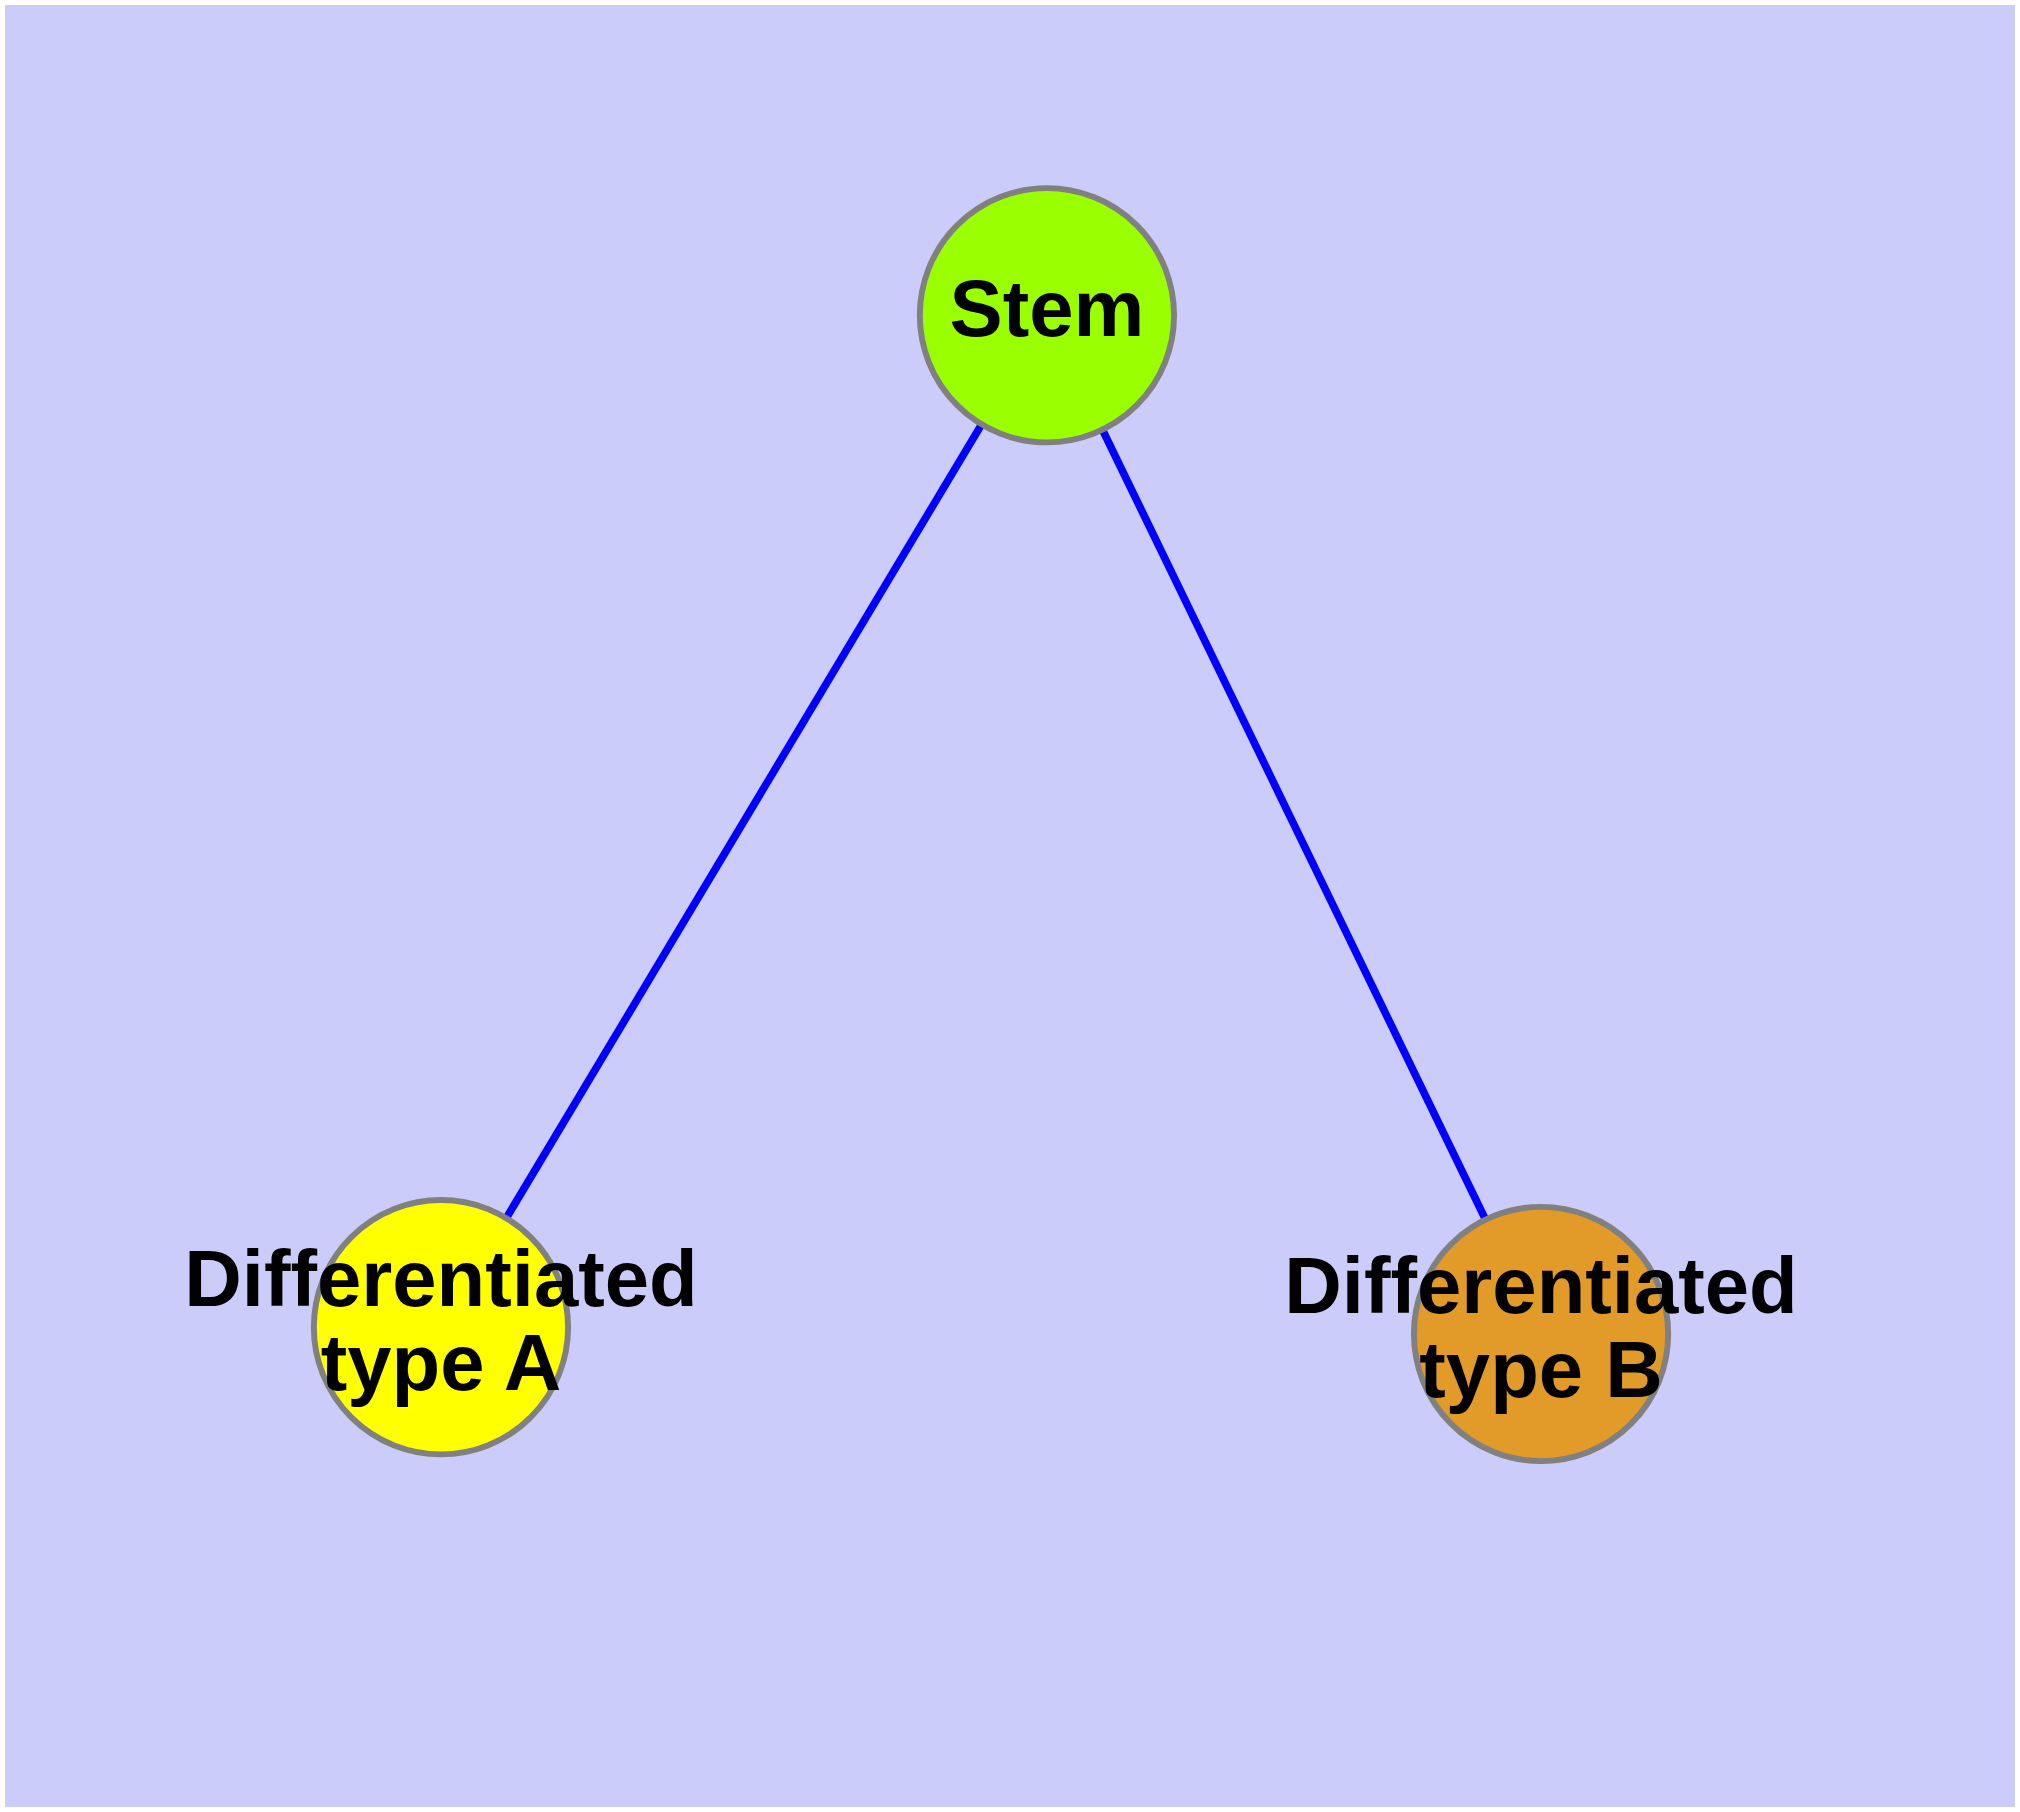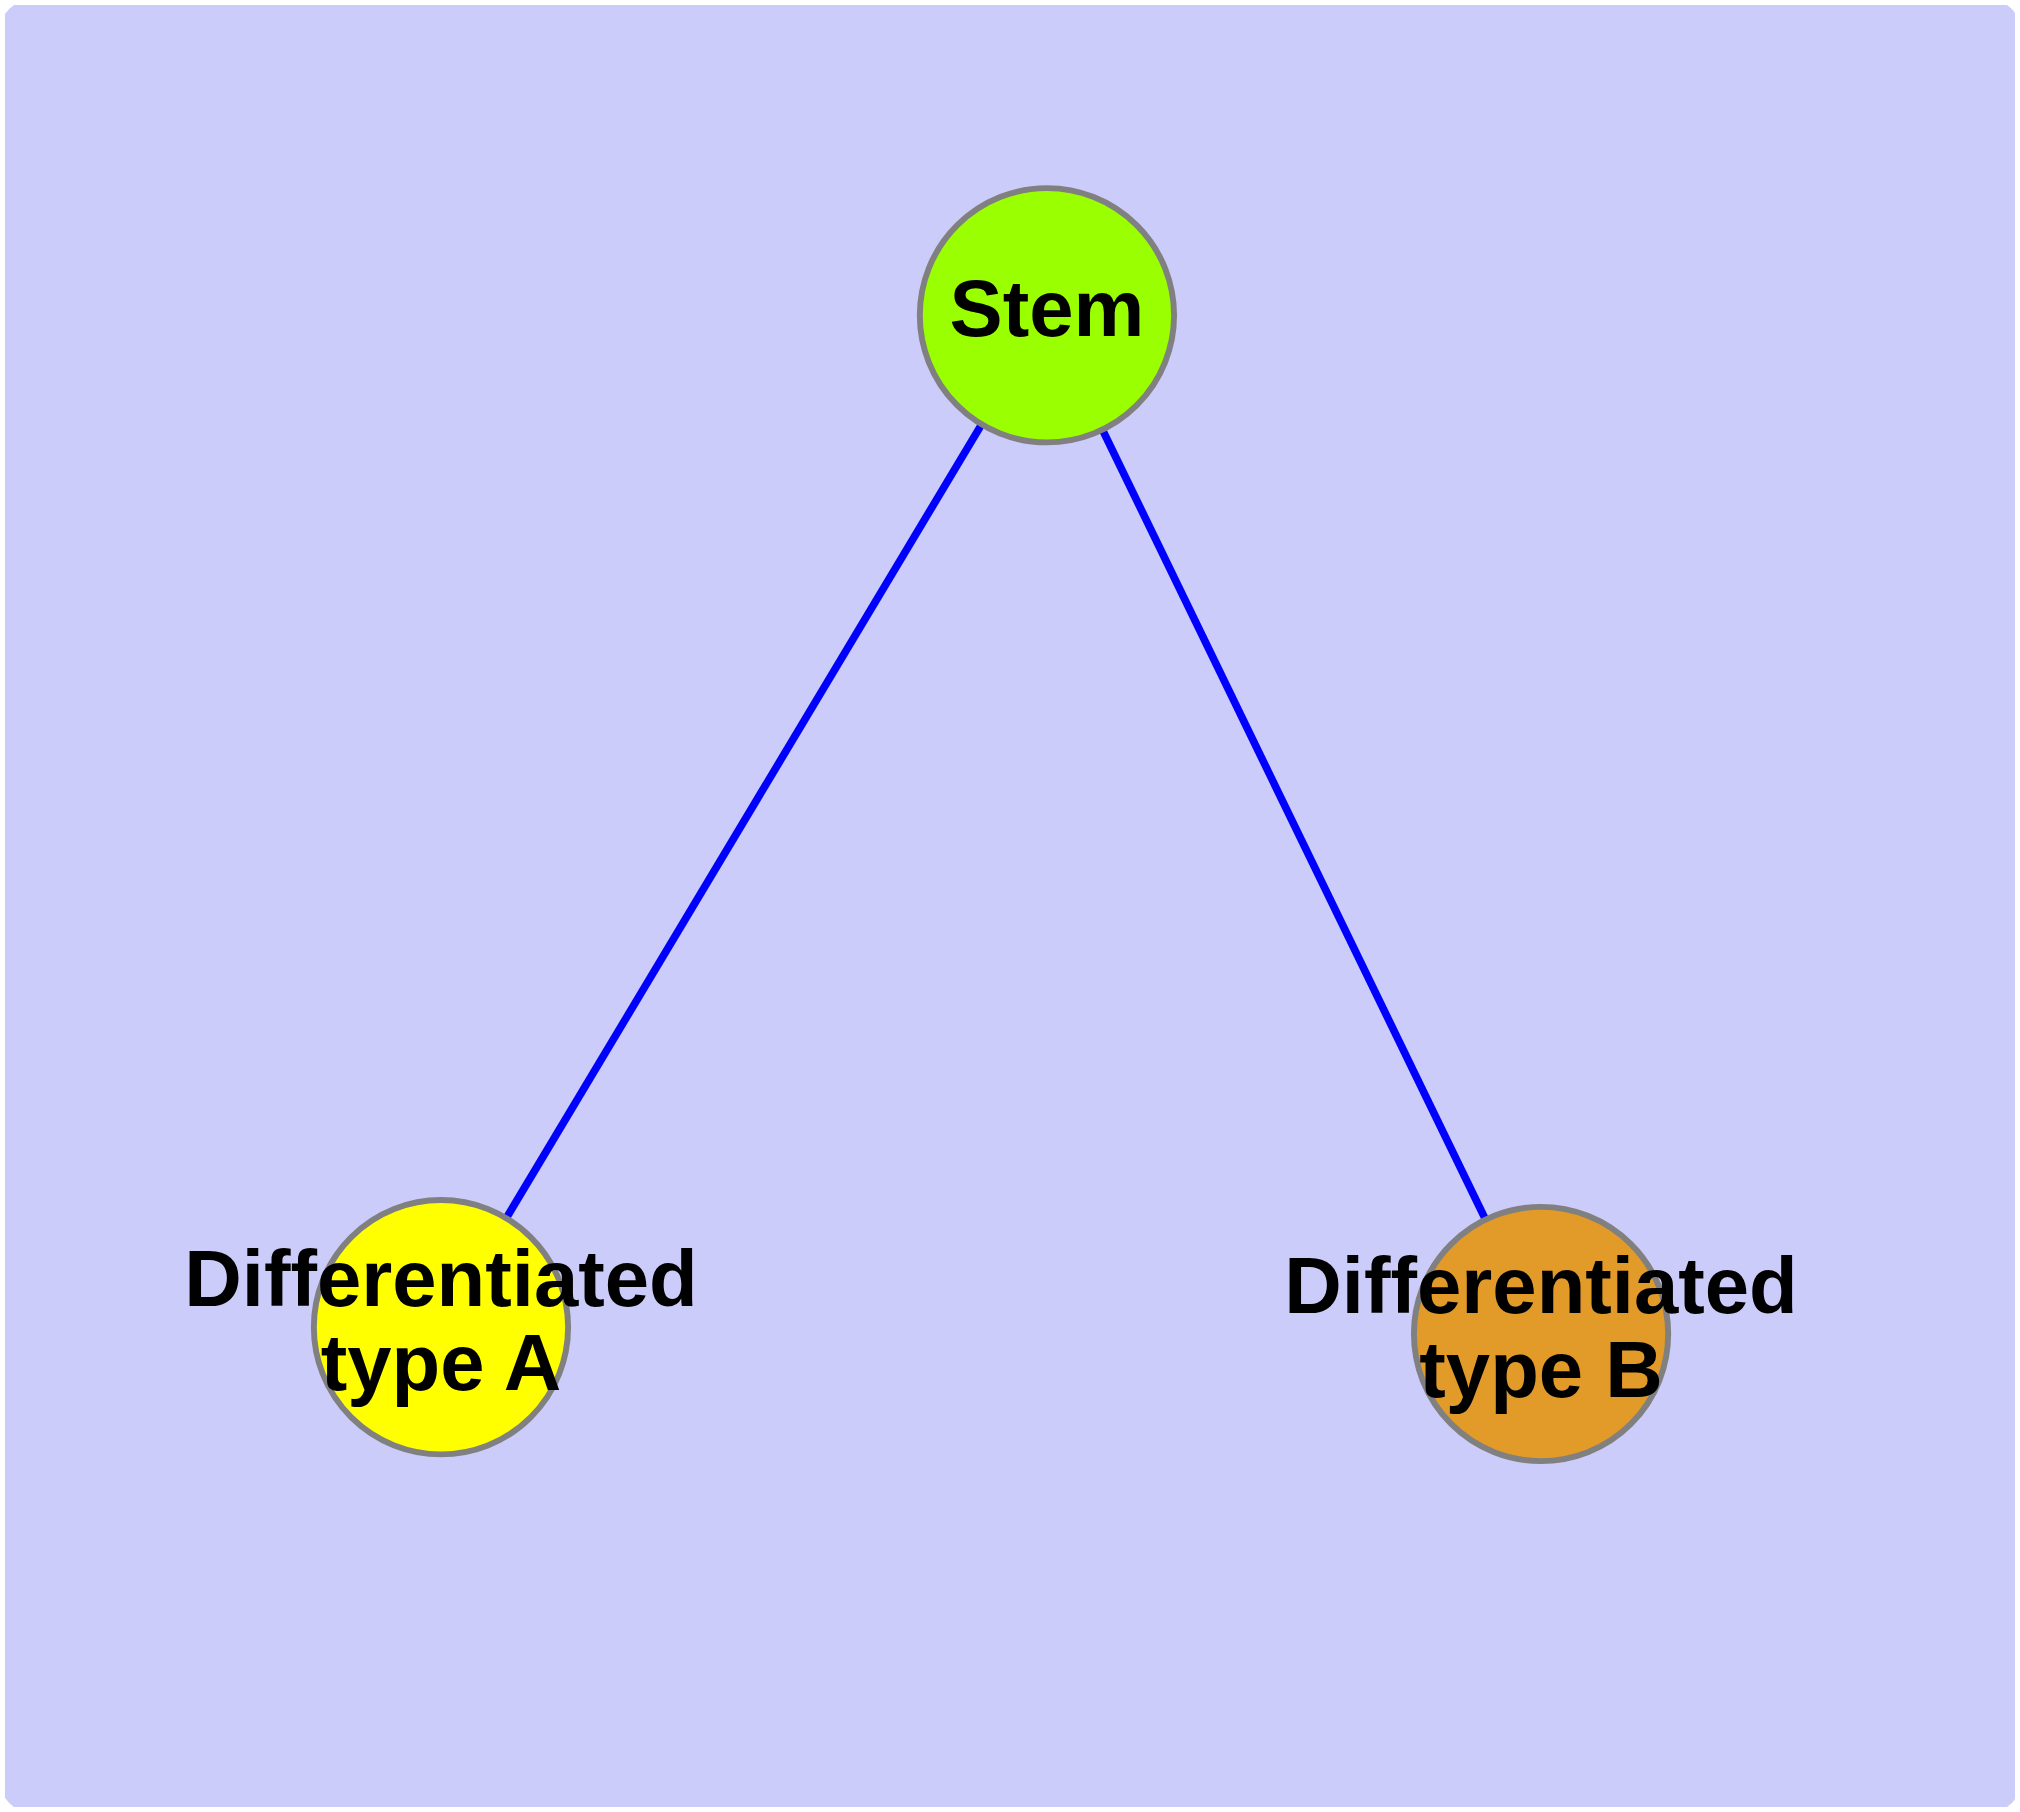--- a/index.html
+++ b/index.html
@@ -7,21 +7,20 @@
     padding: 0;
     background: #ffffff;
   }
   #canvas {
     position: relative;
     width: 2021px;
     height: 1812px;
     background: #ffffff;
     overflow: hidden;
     font-family: "Liberation Sans", sans-serif;
-    border-radius: 31px;
   }
   #graph-surface {
     position: absolute;
     left: 5.1px;
     top: 5.1px;
     width: 2010px;
     height: 1802px;
     background: #ccccfa;
   }
   #graph-svg {

